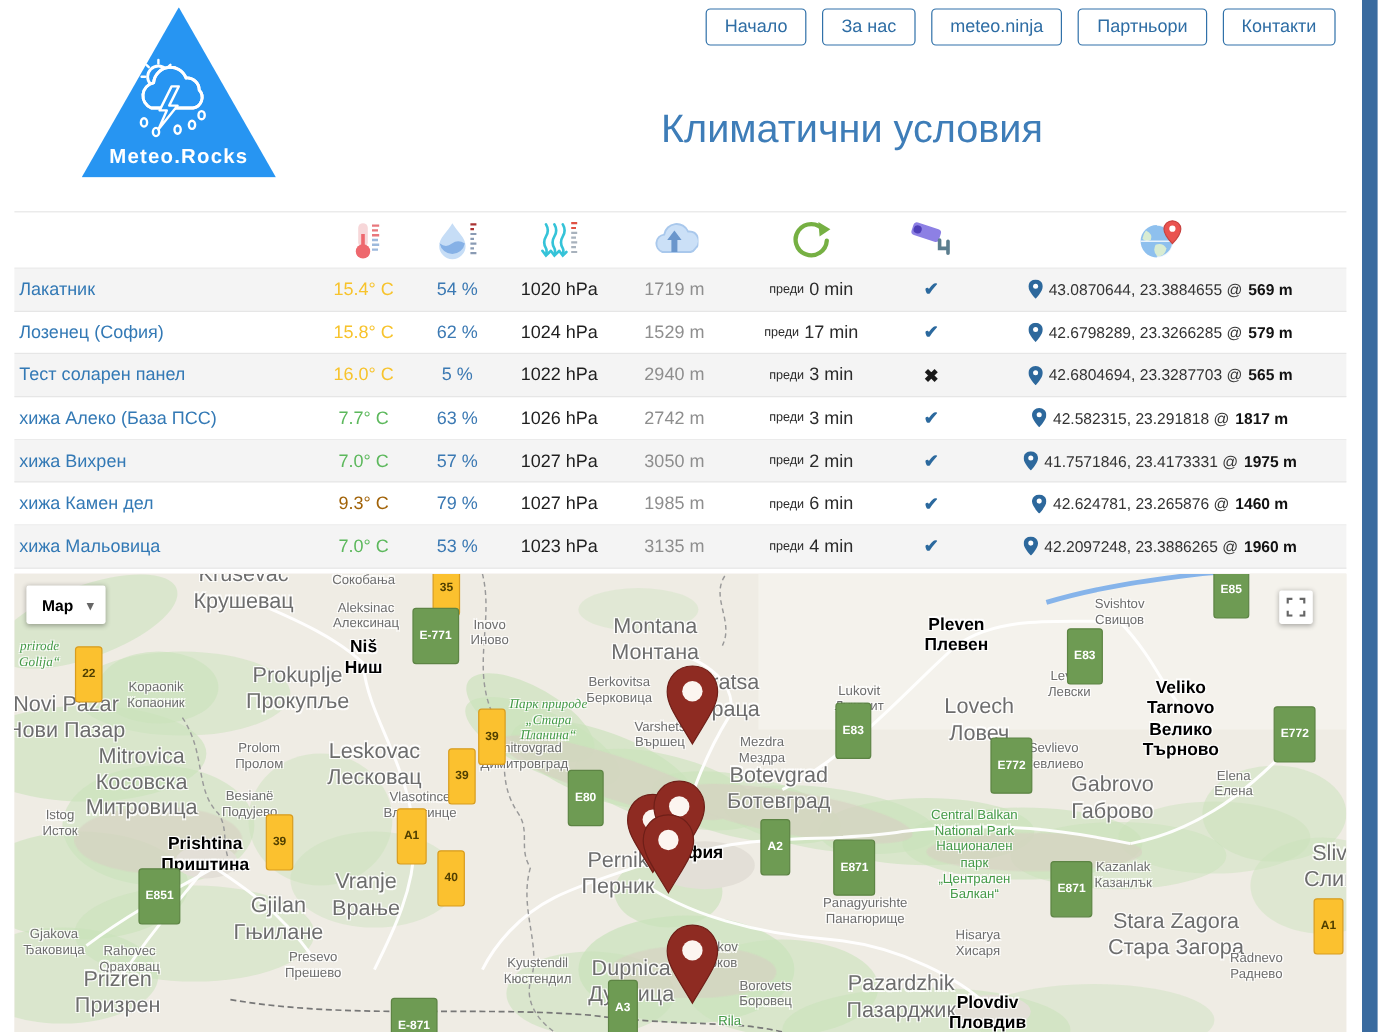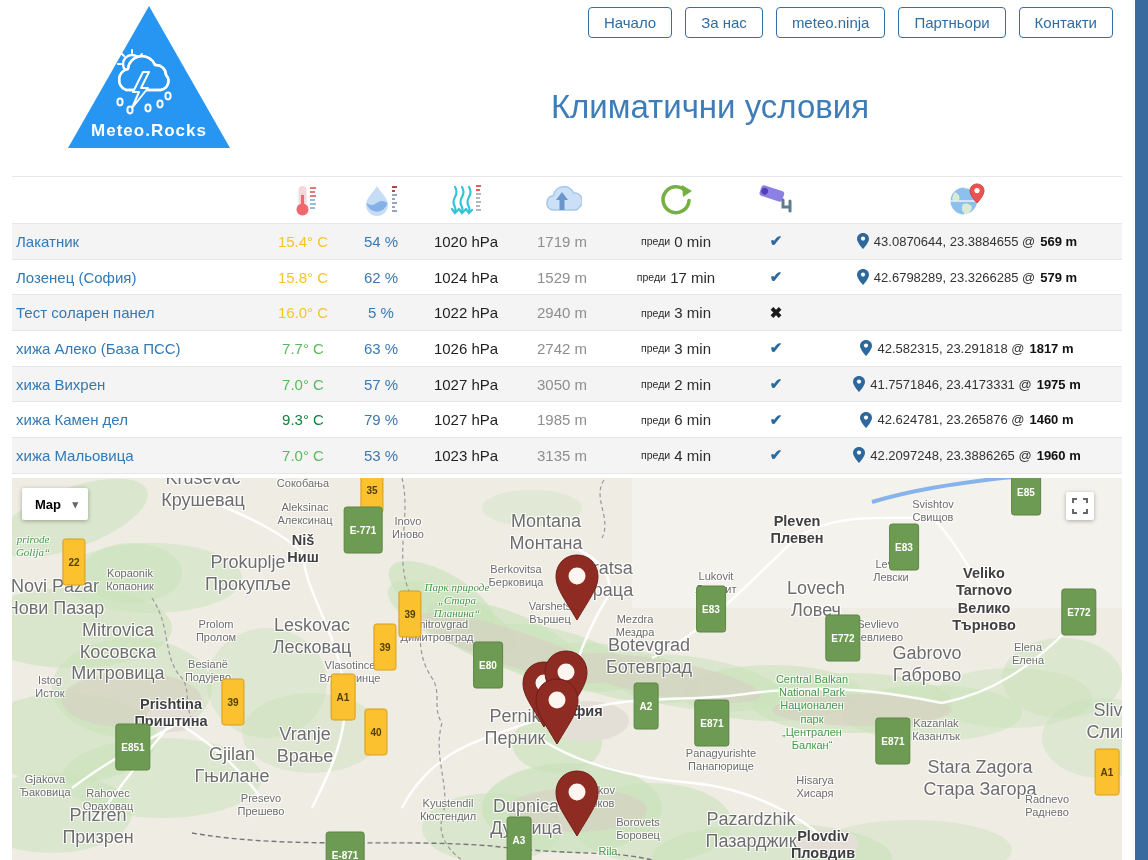--- a/index.html
+++ b/index.html
@@ -37,21 +37,21 @@
   .cell.loc{font-size:13px;color:#333;gap:5px;cursor:pointer;}
   .cell.loc b{color:#111;}
   
   .map{position:absolute;left:12px;top:478px;width:1110px;height:382px;overflow:hidden;background:#efece4;}
   .map svg.terrain{position:absolute;left:0;top:0;}
   .map-label{position:absolute;transform:translate(-50%,-50%);text-align:center;color:#6d6d6d;
     font-size:11px;line-height:1.2;white-space:pre-line;z-index:2;
     text-shadow:1px 1px 0 rgba(255,255,255,.85),-1px -1px 0 rgba(255,255,255,.85),
       1px -1px 0 rgba(255,255,255,.85),-1px 1px 0 rgba(255,255,255,.85);}
   .map-label.m{font-size:18px;}
-  .map-label.l{font-size:14.5px;font-weight:bold;color:#404040;}
+  .map-label.l{font-size:14.5px;font-weight:bold;color:#000000;}
   .map-label.p{color:#449a48;}
   .map-label.it{font-style:italic;font-family:Liberation Serif, serif;}
   .badge{position:absolute;transform:translate(-50%,-50%);font-size:10px;font-weight:bold;
     padding:17px 5px;border-radius:3px;z-index:2;white-space:nowrap;}
   .badge.y{background:#fbc12f;color:#503f00;border:1px solid #d89c1f;}
   .badge.g{background:#6e9b53;color:#fff;border:1px solid #5d8444;text-align:right;}
   .marker{position:absolute;width:46px;height:68px;z-index:3;cursor:pointer;}
   .map-type{position:absolute;left:10px;top:10px;width:66px;height:32px;background:#fff;border-radius:2px;
     box-shadow:0 1px 4px rgba(0,0,0,.3);display:flex;align-items:center;z-index:4;cursor:pointer;
     font-size:13px;font-weight:bold;color:#000;padding-left:13px;box-sizing:border-box;}
@@ -230,20 +230,28 @@
         </div>
       </div>
       <div class="trow alt">
         <div class="cell name">Тест соларен панел</div>
         <div class="cell temp" style="color: rgb(247, 195, 44);">16.0° C</div>
         <div class="cell hum">5 %</div>
         <div class="cell press">1022 hPa</div>
         <div class="cell alt2">2940 m</div>
         <div class="cell upd"><span class="pre">преди</span>&nbsp;<span class="val">3 min</span></div>
         <div class="cell cam" style="color:#1a1a1a">✖</div>
+        <div class="cell loc">
+          <svg width="12" height="16" viewBox="0 0 12 16">
+            <path d="M6 0 C2.7 0 0 2.6 0 5.8 C0 10 6 16 6 16 S12 10 12 5.8 C12 2.6 9.3 0 6 0z" fill="#2d689c"></path>
+            <circle cx="6" cy="5.6" r="2.1" fill="#fff"></circle>
+          </svg>
+          <span>42.6804694, 23.3287703 @ </span>
+          <b>565 m</b>
+        </div>
       </div>
       <div class="trow">
         <div class="cell name">хижа Алеко (База ПСС)</div>
         <div class="cell temp" style="color: rgb(92, 184, 92);">7.7° C</div>
         <div class="cell hum">63 %</div>
         <div class="cell press">1026 hPa</div>
         <div class="cell alt2">2742 m</div>
         <div class="cell upd"><span class="pre">преди</span>&nbsp;<span class="val">3 min</span></div>
         <div class="cell cam" style="color:#2b699e">✔</div>
         <div class="cell loc">
@@ -267,21 +275,21 @@
           <svg width="12" height="16" viewBox="0 0 12 16">
             <path d="M6 0 C2.7 0 0 2.6 0 5.8 C0 10 6 16 6 16 S12 10 12 5.8 C12 2.6 9.3 0 6 0z" fill="#2d689c"></path>
             <circle cx="6" cy="5.6" r="2.1" fill="#fff"></circle>
           </svg>
           <span>41.7571846, 23.4173331 @ </span>
           <b>1975 m</b>
         </div>
       </div>
       <div class="trow">
         <div class="cell name">хижа Камен дел</div>
-        <div class="cell temp" style="color: #15803d;">9.3° C</div>
+        <div class="cell temp" style="color: #a16207;">9.3° C</div>
         <div class="cell hum">79 %</div>
         <div class="cell press">1027 hPa</div>
         <div class="cell alt2">1985 m</div>
         <div class="cell upd"><span class="pre">преди</span>&nbsp;<span class="val">6 min</span></div>
         <div class="cell cam" style="color:#2b699e">✔</div>
         <div class="cell loc">
           <svg width="12" height="16" viewBox="0 0 12 16">
             <path d="M6 0 C2.7 0 0 2.6 0 5.8 C0 10 6 16 6 16 S12 10 12 5.8 C12 2.6 9.3 0 6 0z" fill="#2d689c"></path>
             <circle cx="6" cy="5.6" r="2.1" fill="#fff"></circle>
           </svg>

